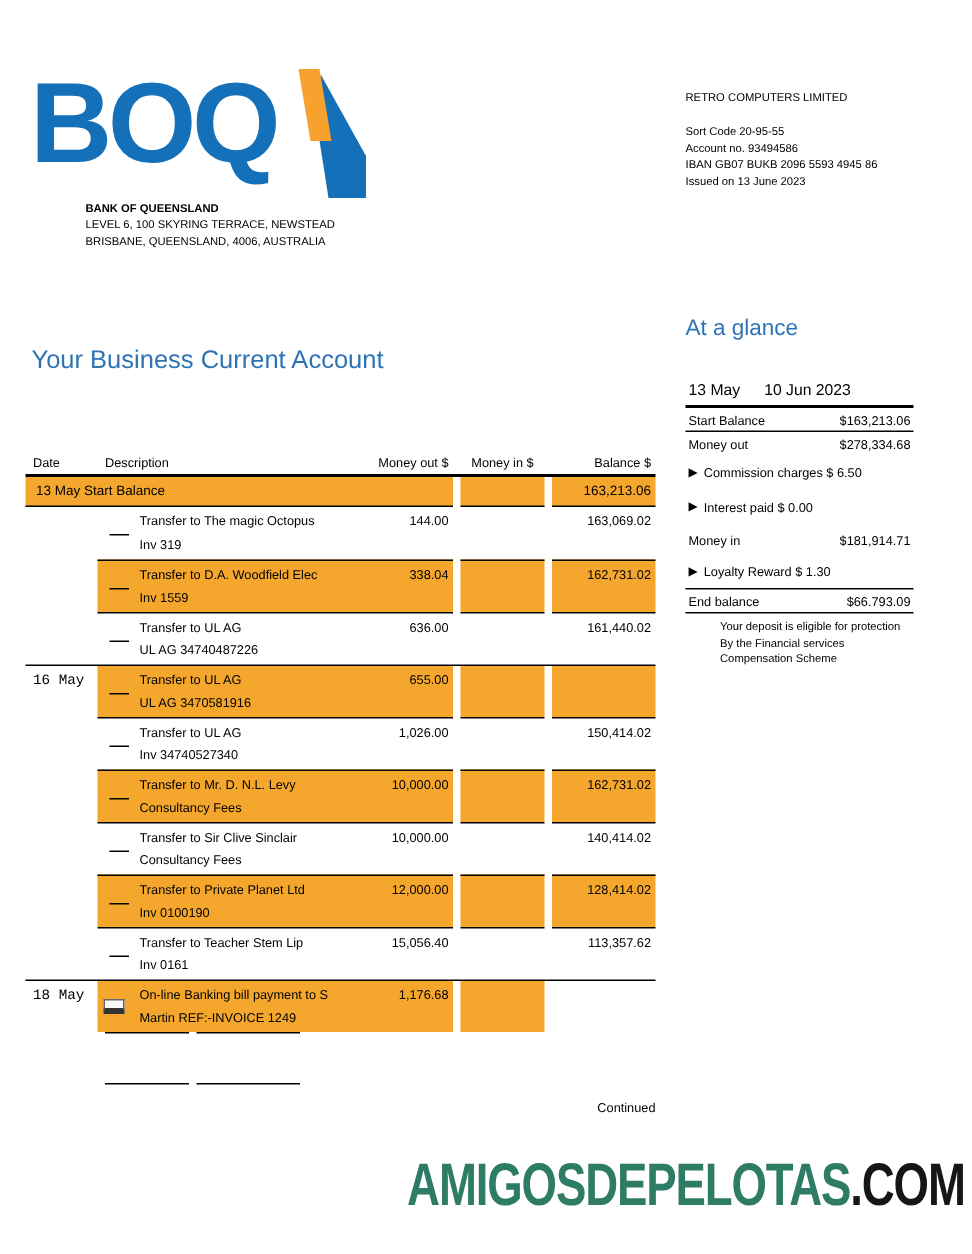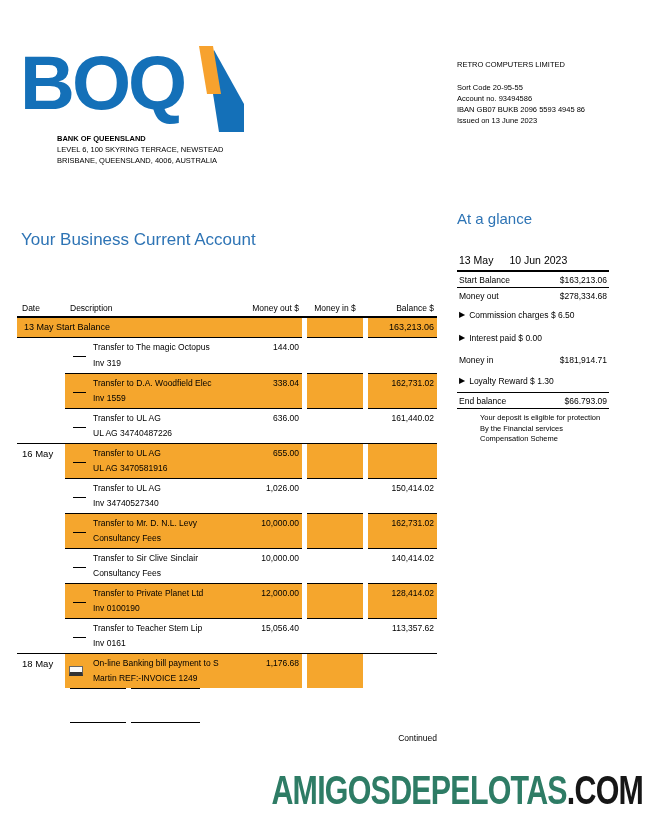--- a/index.html
+++ b/index.html
@@ -58,21 +58,21 @@
   .trow.group{border-top:1px solid #000;}
   .c-date{width:48px;position:relative;}
   .c-main{width:237px;position:relative;}
   .c-in{width:56px;position:relative;}
   .c-bal{width:69px;position:relative;}
   .trow:not(.group):not(.first) .c-main,
   .trow:not(.group):not(.first) .c-in,
   .trow:not(.group):not(.first) .c-bal{border-top:1px solid #000;}
   .trow.last .c-main,.trow.last .c-in,.trow.last .c-bal{border-bottom:1px solid #000;}
   .trow.hl .c-main,.trow.hl .c-in,.trow.hl .c-bal{background:var(--hl);}
-  .c-date .d{position:absolute;left:5px;top:4px;font-size:9.5px;}
+  .c-date .d{position:absolute;left:5px;top:4px;font-size:9.5px;font-family:Liberation Mono, monospace;}
   .desc{position:absolute;left:28px;top:4px;white-space:nowrap;}
   .ref{position:absolute;left:28px;bottom:5px;white-space:nowrap;}
   .out{position:absolute;right:3px;top:4px;}
   .inv{position:absolute;right:3px;top:4px;}
   .bal{position:absolute;right:3px;top:4px;}
   .icon-dash{position:absolute;left:8px;top:18px;width:13px;height:0;border-top:1.5px solid #000;}
   .icon-monitor{position:absolute;left:4px;top:12px;width:12px;height:5px;border:1px solid #666;border-bottom:4px solid #333;background:#fafafa;}
 
   .continued{position:absolute;left:17px;top:733px;width:420px;text-align:right;font-size:8.5px;}
 
@@ -181,20 +181,23 @@
         <span class="icon-dash"></span>
         <span class="desc">Transfer to The magic Octopus</span>
         <span class="ref">Inv 319</span>
         <span class="out">144.00</span>
       </div>
       <div class="gap"></div>
       <div class="c-in">
         <span class="inv"></span>
       </div>
       <div class="gap"></div>
+      <div class="c-bal">
+        <span class="bal">163,069.02</span>
+      </div>
     </div>
         <div class="trow hl">
       <div class="c-date">
         <span class="d"></span>
       </div>
       <div class="c-main">
         <span class="icon-dash"></span>
         <span class="desc">Transfer to D.A. Woodfield Elec</span>
         <span class="ref">Inv 1559</span>
         <span class="out">338.04</span>

